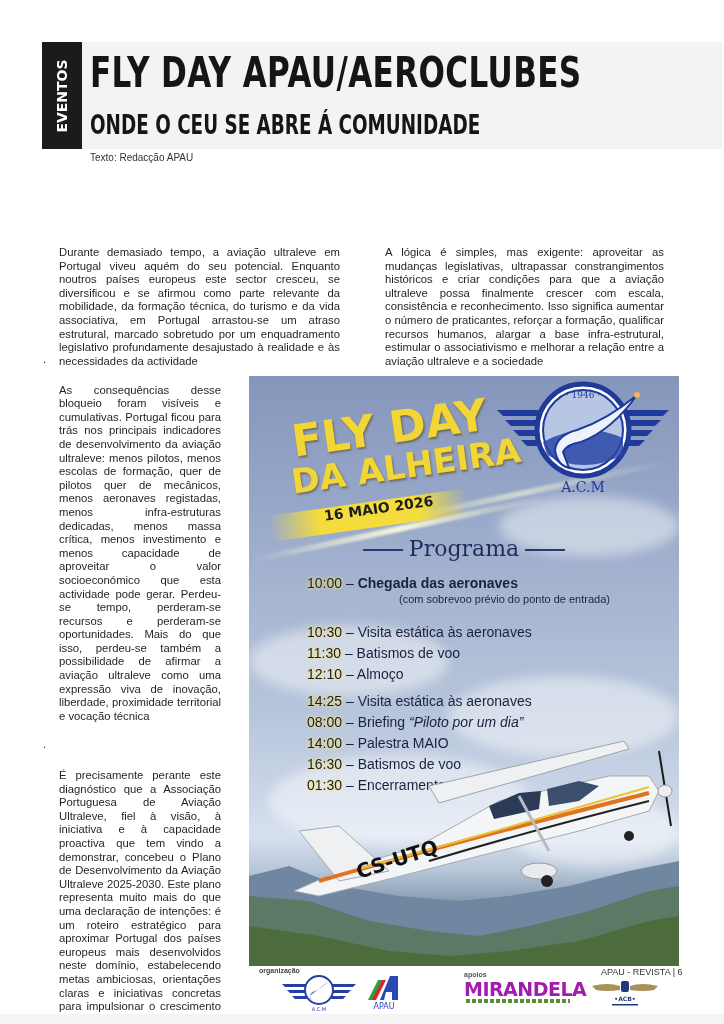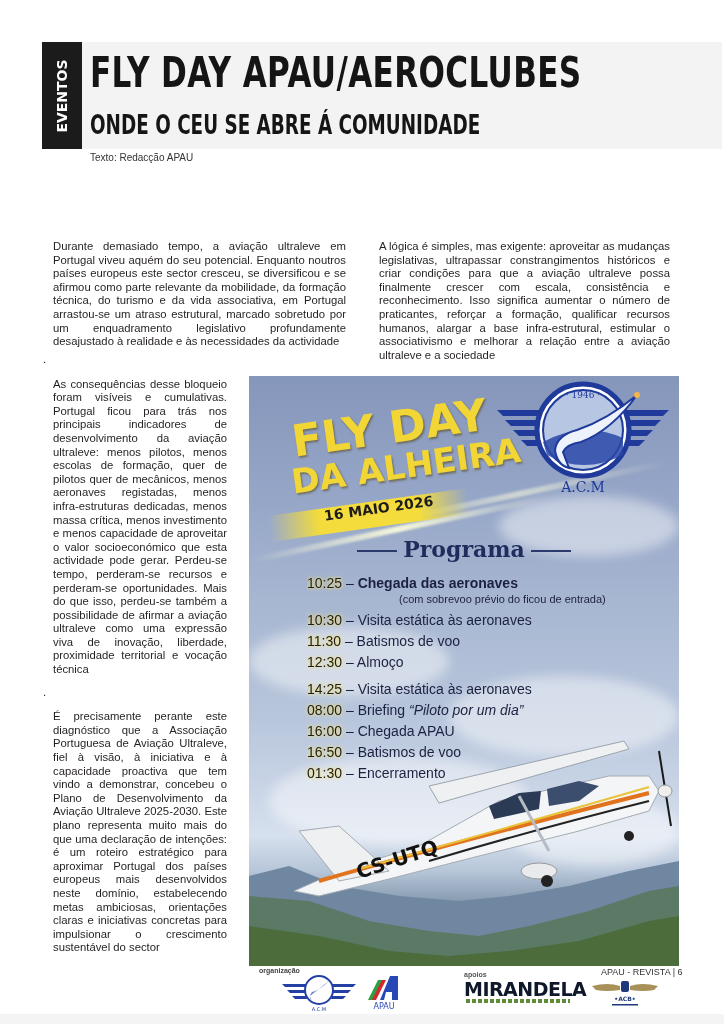--- a/index.html
+++ b/index.html
@@ -25,21 +25,21 @@
     .hdr-sub {
       position: absolute; left: 90px; top: 110px;
       font-family: "DejaVu Sans", sans-serif; font-weight: bold;
       font-size: 27px; line-height: 30px; color: #151515;
       transform: scaleX(0.68); transform-origin: left top; white-space: nowrap;
     }
     .byline { position: absolute; left: 90px; top: 152px; font-size: 10px; color: #333; }
 
     
     .col { position: absolute; font-size: 11.3px; line-height: 13.6px; text-align: justify; color: #231f20; }
-    .col p { margin: 10px; }
+    .col p { margin: 16px; }
     .col .dot { height: 13.6px; line-height: 10px; }
     #col-left-top { left: 43px; top: 230px; width: 313px; }
     #col-right-top { left: 369px; top: 230px; width: 311px; }
     #col-left-bot { left: 43px; top: 354px; width: 194px; }
 
     
     .poster {
       position: absolute; left: 249px; top: 376px; width: 430px; height: 590px; overflow: hidden;
       background: linear-gradient(180deg, #8596bb 0%, #97a7c8 22%, #a9b8d2 40%, #b8c6dc 58%, #c9d4e6 70%, #d6e0ee 78%, #b6c5d8 84%, #7e93a8 90%, #5d7a74 95%, #4e6b48 100%);
     }
@@ -63,40 +63,40 @@
       transform: rotate(-8deg);
     }
     .date-text {
       position: absolute; left: 74px; top: 132px;
       font-family: "DejaVu Sans", sans-serif; font-weight: bold; color: #1c1c1c;
       font-size: 14px; transform: rotate(-8deg); transform-origin: left top; white-space: nowrap;
     }
     .logo-acm { position: absolute; left: 248px; top: 4px; width: 172px; height: 120px; }
     .programa {
       position: absolute; left: 0; width: 430px; top: 160px; text-align: center;
-      font-family: "DejaVu Serif", serif; font-weight: bold; font-size: 22px; color: #1f2c5c;
+      font-family: "DejaVu Serif", serif; font-weight: normal; font-size: 22px; color: #1f2c5c;
     }
     .programa .line { display: inline-block; width: 40px; height: 2px; background: #2b3a6c; vertical-align: middle; margin: 0 6px; }
 
     .sched { position: absolute; left: 58px; top: 197px; width: 370px; }
     .sched .row { font-size: 14px; line-height: 21px; color: #1d2140; white-space: nowrap; }
     .sched .row.gap { margin-top: 6px; }
     .sched .time { color: #1d1d1d; text-shadow: 0 0 4px #f3e27a, 0 0 2px #f3e27a; }
     .sched .dash { color: #1d2140; }
     .sched .act.bold { font-weight: bold; text-align: center; }
     .sched .note { font-size: 11px; line-height: 15px; padding-left: 92px; color: #1d2140; margin-top: -2px; }
     .sched em { font-style: italic; }
 
     .plane { position: absolute; left: 30px; top: 355px; width: 400px; height: 175px; }
     .mountains { position: absolute; left: 0; top: 480px; width: 430px; height: 110px; }
 
     
     .foot-label { position: absolute; font-size: 7px; font-weight: bold; color: #444; }
     .foot-logo { position: absolute; }
-    .mirandela { position: absolute; left: 464px; top: 978px; font-family: "DejaVu Sans", sans-serif; font-weight: bold; font-size: 19px; color: #0f172a; letter-spacing: -0.5px; }
+    .mirandela { position: absolute; left: 464px; top: 978px; font-family: "DejaVu Sans", sans-serif; font-weight: bold; font-size: 19px; color: #a21caf; letter-spacing: -0.5px; }
     .mir-dots { position: absolute; left: 466px; top: 999px; width: 104px; height: 4px;
       background: repeating-linear-gradient(90deg, #5e8b36 0 4px, transparent 4px 6px); }
     .page-num { position: absolute; left: 601px; top: 967px; font-size: 9px; color: #333; white-space: nowrap; }
     .bottom-strip { position: absolute; left: 0; top: 1014px; width: 724px; height: 10px; background: #f4f4f4; }
   </style>
 </head>
 <body>
 
 <div class="hdr-band"></div>
 <div class="hdr-tab">
@@ -152,57 +152,57 @@
     <text x="86" y="18" text-anchor="middle" font-family="DejaVu Serif, serif" font-size="9" fill="#1f3a9a">· 1946 ·</text>
     <text x="86" y="112" text-anchor="middle" font-family="DejaVu Serif, serif" font-size="14" fill="#1f3a9a">A.C.M</text>
   </svg>
 
   <div class="programa">
     <span class="line"></span><span>Programa</span><span class="line"></span>
   </div>
 
   <div class="sched">
     <div class="row">
-      <span class="time">10:25</span>
+      <span class="time">10:00</span>
       <span class="dash"> – </span>
       <span class="act bold">Chegada das aeronaves</span>
     </div>
-    <div class="note">(com sobrevoo prévio do ficou de entrada)</div>
-    <div class="row" style="margin-top:3px">
+    <div class="note">(com sobrevoo prévio do ponto de entrada)</div>
+    <div class="row" style="margin-top:15px">
       <span class="time">10:30</span>
       <span class="dash"> – </span>
       <span class="act">Visita estática às aeronaves</span>
     </div>
     <div class="row">
       <span class="time">11:30</span>
       <span class="dash"> – </span>
       <span class="act">Batismos de voo</span>
     </div>
     <div class="row">
-      <span class="time">12:30</span>
+      <span class="time">12:10</span>
       <span class="dash"> – </span>
       <span class="act">Almoço</span>
     </div>
     <div class="row gap">
       <span class="time">14:25</span>
       <span class="dash"> – </span>
       <span class="act">Visita estática às aeronaves</span>
     </div>
     <div class="row">
       <span class="time">08:00</span>
       <span class="dash"> – </span>
       <span class="act">Briefing </span><em>“Piloto por um dia”</em>
     </div>
     <div class="row">
-      <span class="time">16:00</span>
-      <span class="dash"> – </span>
-      <span class="act">Chegada APAU</span>
-    </div>
-    <div class="row">
-      <span class="time">16:50</span>
+      <span class="time">14:00</span>
+      <span class="dash"> – </span>
+      <span class="act">Palestra MAIO</span>
+    </div>
+    <div class="row">
+      <span class="time">16:30</span>
       <span class="dash"> – </span>
       <span class="act">Batismos de voo</span>
     </div>
     <div class="row">
       <span class="time">01:30</span>
       <span class="dash"> – </span>
       <span class="act">Encerramento</span>
     </div>
   </div>
 

